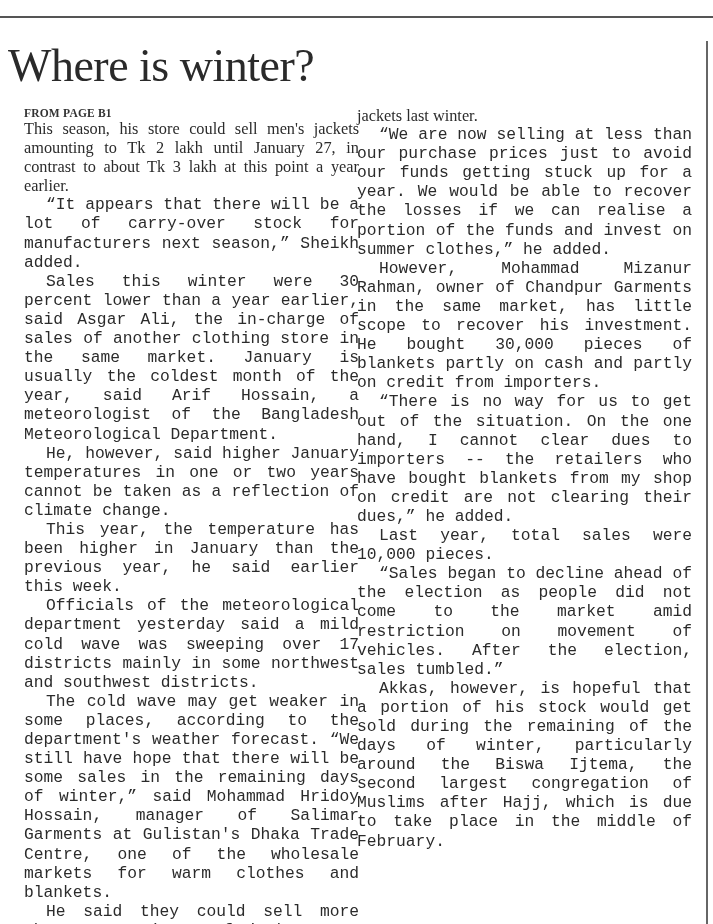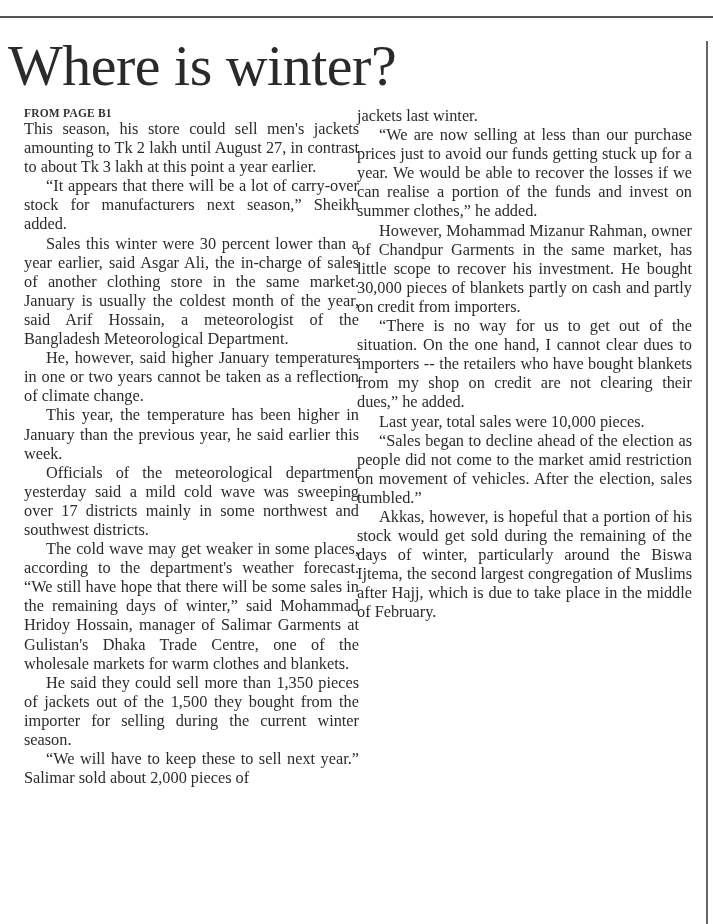--- a/index.html
+++ b/index.html
@@ -1,37 +1,37 @@
 <!DOCTYPE html>
 <html><head>
   <meta charset="utf-8">
   <style>
     html, body { margin: 0; padding: 0; background: #ffffff; }
     body { width: 713px; height: 924px; position: relative; overflow: hidden; font-family: "Liberation Serif", "DejaVu Serif", serif; color: #2b2b2b; }
     .top-rule { position: absolute; left: 0; top: 16px; width: 713px; height: 2px; background: #555; }
     .vline { position: absolute; left: 706px; top: 41px; width: 2px; height: 883px; background: #666; }
-    .headline { position: absolute; left: 8px; top: 30px; margin: 0; font-size: 58px; font-weight: normal; letter-spacing: -0.5px; line-height: 72px; color: #2a2a2a; }
+    .headline { position: absolute; left: 8px; top: 30px; margin: 0; font-size: 46px; font-weight: normal; letter-spacing: -0.5px; line-height: 72px; color: #2a2a2a; }
     .col { position: absolute; top: 106px; width: 335px; font-size: 16.3px; line-height: 19.1px; text-align: justify; }
     .col-left { left: 24px; }
     .col-right { left: 357px; }
     .jump { font-size: 11.5px; line-height: 14px; font-weight: bold; letter-spacing: 0.2px; color: #333; margin: 0 0 -1px 0; }
     .col p { margin: 0; text-indent: 0; }
-    .col p.ind { text-indent: 22px; }
+    .col p.ind { text-indent: 22px; font-family: Liberation Mono, monospace; }
   </style>
 </head>
 <body>
 
 <div class="top-rule"></div>
 <div class="vline"></div>
 
 <h1 class="headline">Where is winter?</h1>
 
 <div class="col col-left">
   <div class="jump">FROM PAGE B1</div>
-  <p>This season, his store could sell men's jackets amounting to Tk 2 lakh until August 27, in contrast to about Tk 3 lakh at this point a year earlier.</p>
+  <p>This season, his store could sell men's jackets amounting to Tk 2 lakh until January 27, in contrast to about Tk 3 lakh at this point a year earlier.</p>
   <p class="ind">“It appears that there will be a lot of carry-over stock for manufacturers next season,” Sheikh added.</p>
   <p class="ind">Sales this winter were 30 percent lower than a year earlier, said Asgar Ali, the in-charge of sales of another clothing store in the same market. January is usually the coldest month of the year, said Arif Hossain, a meteorologist of the Bangladesh Meteorological Department.</p>
   <p class="ind">He, however, said higher January temperatures in one or two years cannot be taken as a reflection of climate change.</p>
   <p class="ind">This year, the temperature has been higher in January than the previous year, he said earlier this week.</p>
   <p class="ind">Officials of the meteorological department yesterday said a mild cold wave was sweeping over 17 districts mainly in some northwest and southwest districts.</p>
   <p class="ind">The cold wave may get weaker in some places, according to the department's weather forecast. “We still have hope that there will be some sales in the remaining days of winter,” said Mohammad Hridoy Hossain, manager of Salimar Garments at Gulistan's Dhaka Trade Centre, one of the wholesale markets for warm clothes and blankets.</p>
   <p class="ind">He said they could sell more than 1,350 pieces of jackets out of the 1,500 they bought from the importer for selling during the current winter season.</p>
   <p class="ind">“We will have to keep these to sell next year.”  Salimar sold about 2,000 pieces of</p>
 </div>
 

